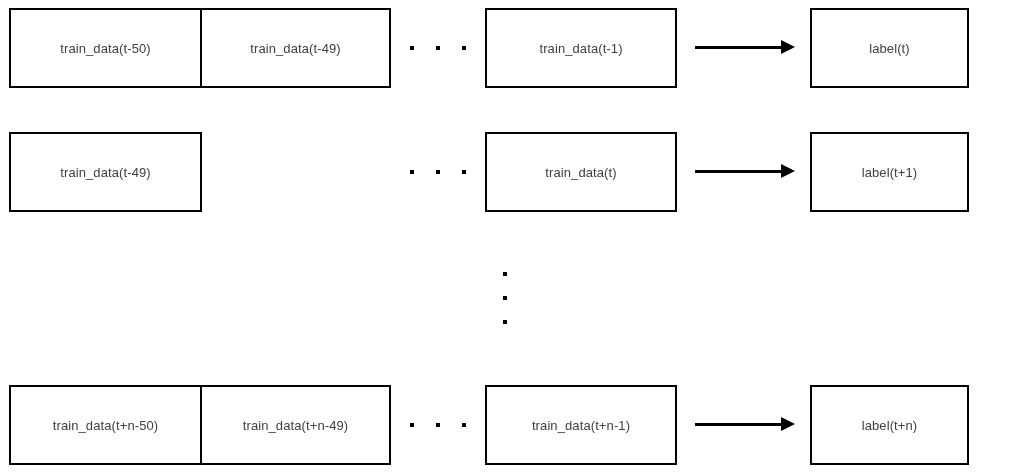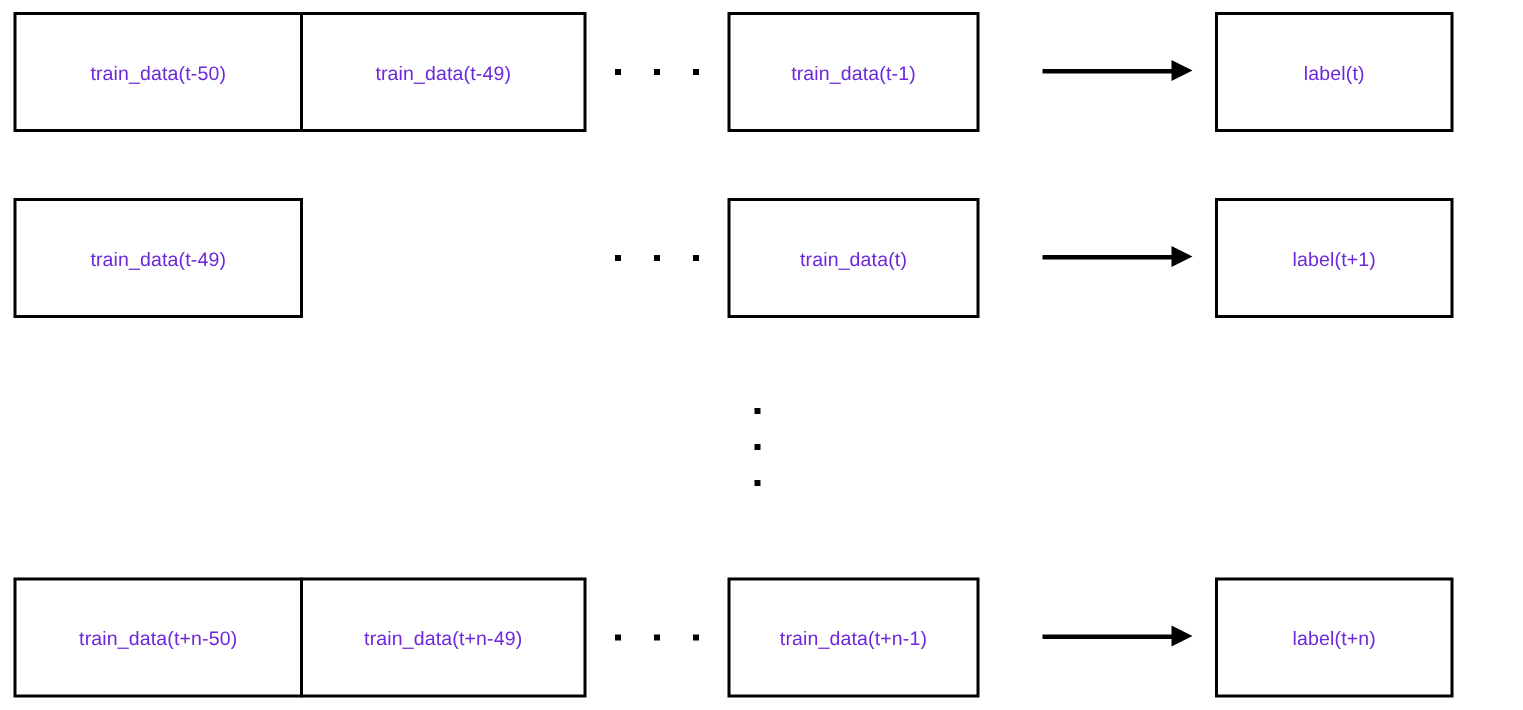--- a/index.html
+++ b/index.html
@@ -37,30 +37,30 @@
     box-sizing: border-box;
     border: 2px solid #000000;
     background: #ffffff;
     display: flex;
     align-items: center;
     justify-content: center;
   }
   .box-label {
     font-family: "Liberation Sans", sans-serif;
     font-size: 13px;
-    color: #6d28d9;
+    color: #404040;
     letter-spacing: 0.1px;
     white-space: nowrap;
     line-height: 1;
   }
 
   
   .box-a { left: 9px;   width: 193px; }
   .box-b { left: 200px; width: 191px; }
-  .box-c { left: 485px; width: 168px; }
+  .box-c { left: 485px; width: 192px; }
   .box-d { left: 810px; width: 159px; }
 
   
   .h-ellipsis {
     position: absolute;
     top: 0;
     left: 410px;
     width: 56px;
     height: 80px;
     display: flex;

